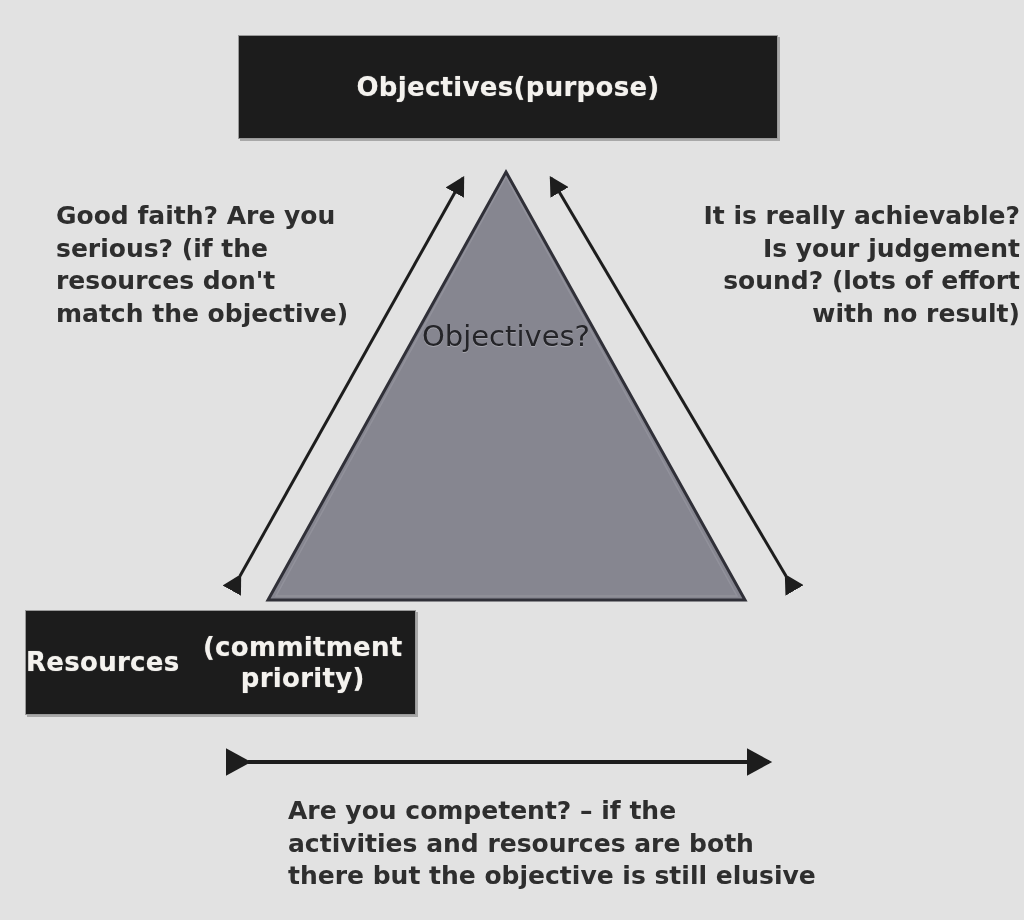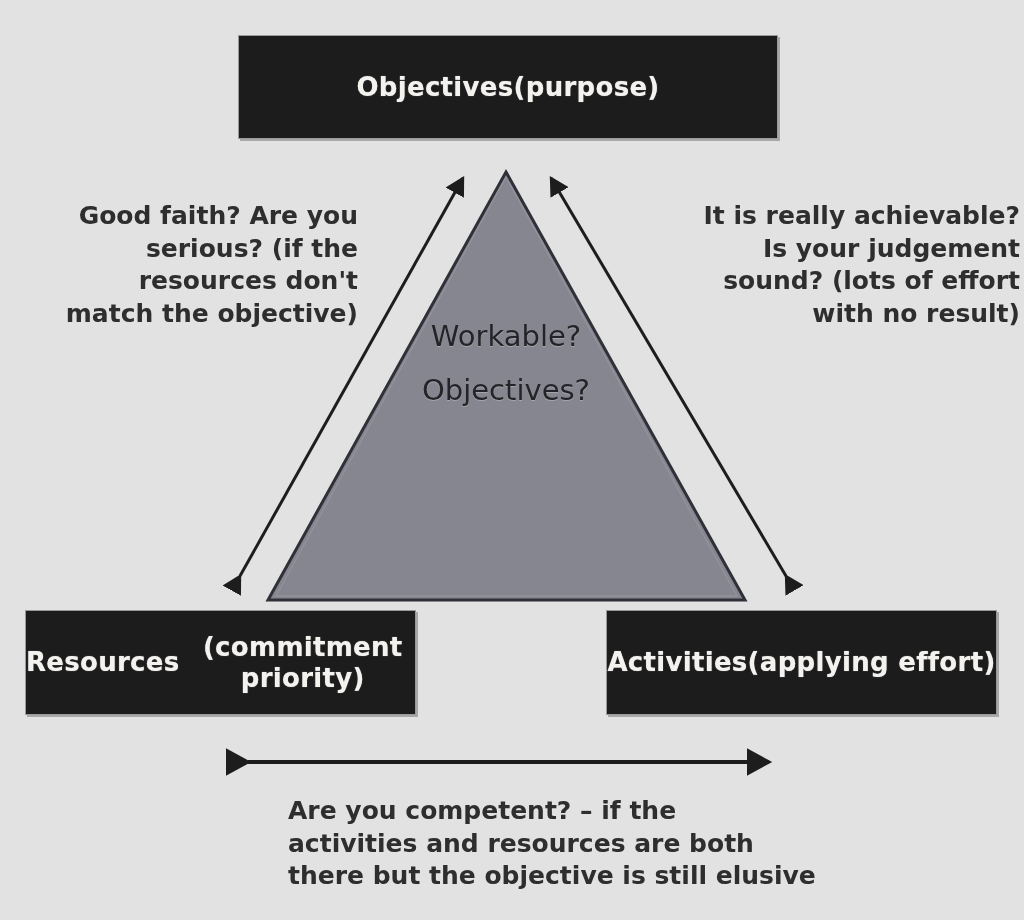--- a/index.html
+++ b/index.html
@@ -72,24 +72,24 @@
   }
   .annotation {
     position: absolute;
     font-size: 25px;
     line-height: 1.30;
     font-weight: bold;
     color: #2e2e2e;
     white-space: pre-line;
   }
   #annotation-left {
-    left: 48px;
+    left: 56px;
     top: 200px;
     width: 310px;
-    text-align: right;
+    text-align: left;
   }
   #annotation-right {
     left: 680px;
     top: 200px;
     width: 340px;
     text-align: right;
   }
   #annotation-bottom {
     left: 288px;
     top: 795px;
@@ -139,27 +139,22 @@
   <div class="node-box" id="box-objectives">
     <div class="node-title">Objectives</div>
     <div class="node-sub">(purpose)</div>
   </div>
 
   <div class="node-box" id="box-resources">
     <div class="node-title">Resources</div>
     <div class="node-sub">(commitment priority)</div>
   </div>
 
-  <div class="node-box" id="box-activities">
-    <div class="node-title">Activities</div>
-    <div class="node-sub">(applying effort)</div>
-  </div>
 
   <div class="triangle-text">
-    <span class="q">Workable?</span>
     <span class="q">Objectives?</span>
   </div>
 
   <div class="annotation" id="annotation-left">Good faith? Are you
 serious? (if the
 resources don't
 match the objective)</div>
 
   <div class="annotation" id="annotation-right">It is really achievable?
 Is your judgement

